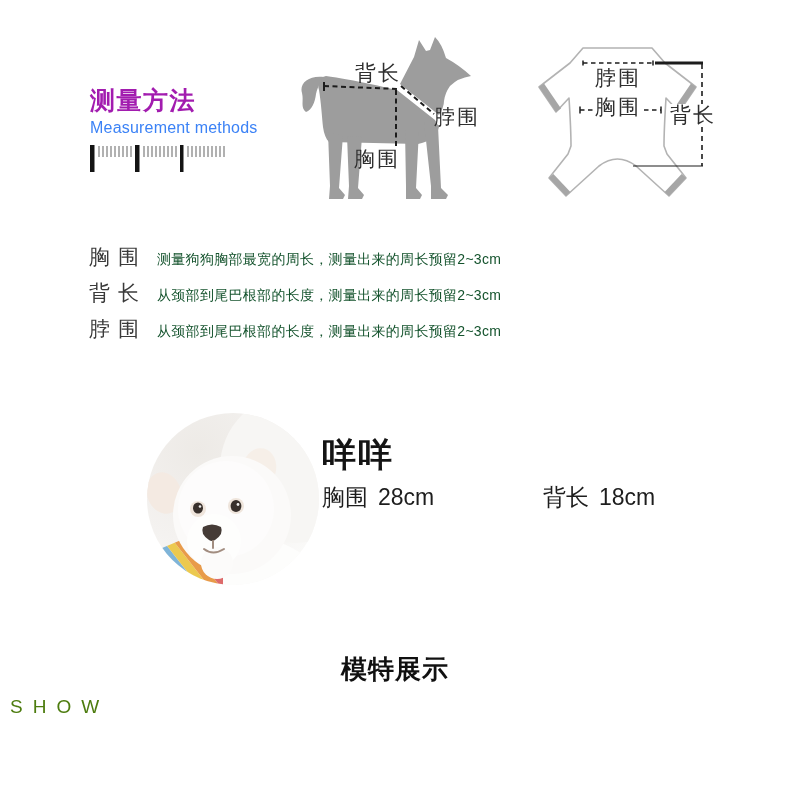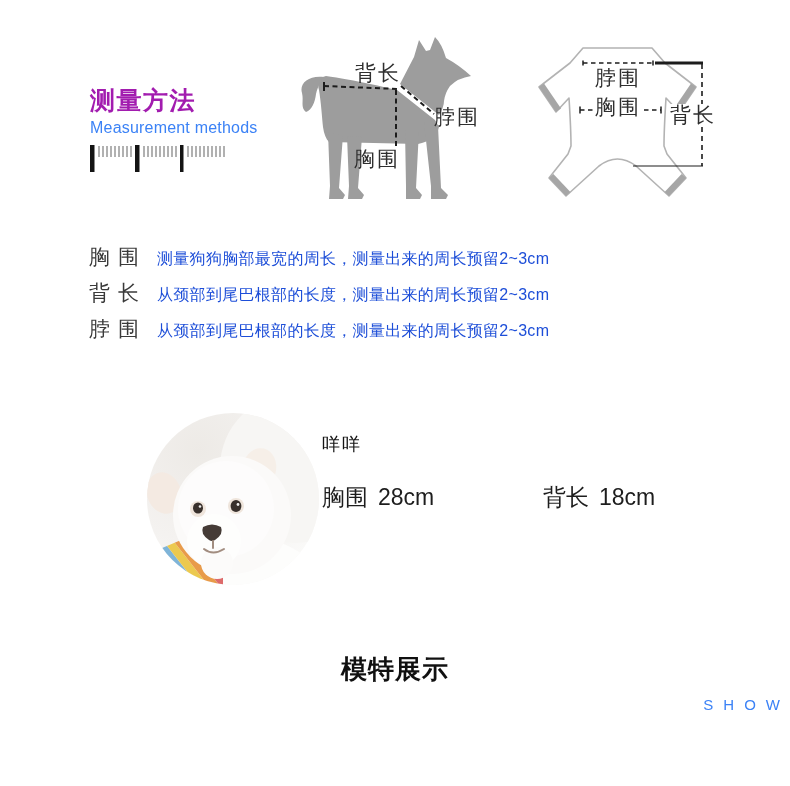--- a/index.html
+++ b/index.html
@@ -12,29 +12,29 @@
   .hdr-title{left:90px;top:84px;font-size:25px;font-weight:700;letter-spacing:1.5px;color:#a21caf;white-space:nowrap;}
   .hdr-sub{left:90px;top:119px;font-size:16px;color:#3b82f6;letter-spacing:.2px;white-space:nowrap;}
   .ruler{left:90px;top:145px;}
   
   .dog-fig{left:300px;top:32px;}
   .garment-fig{left:520px;top:40px;}
   .fig-label{font-size:21px;letter-spacing:2px;fill:#2f2f2f;font-family:"Liberation Sans","DejaVu Sans",sans-serif;}
   
   .m-row{position:absolute;left:89px;white-space:nowrap;}
   .m-label{display:inline-block;width:68px;font-size:21px;letter-spacing:8px;color:#3a3a3a;font-weight:500;}
-  .m-desc{font-size:16px;color:#1d4ed8;letter-spacing:.3px;}
+  .m-desc{font-size:14px;color:#14532d;letter-spacing:.3px;}
   
   .photo{left:147px;top:413px;}
-  .model-name{left:322px;top:432px;font-size:18px;font-weight:400;color:#141414;letter-spacing:2px;}
+  .model-name{left:322px;top:432px;font-size:34px;font-weight:700;color:#141414;letter-spacing:2px;}
   .stats{left:322px;top:482px;display:grid;grid-template-columns:221px auto;row-gap:13px;font-size:23px;color:#1d1d1d;}
   .stat{display:flex;gap:10px;align-items:baseline;white-space:nowrap;}
   
   .show-title{left:0;top:652px;width:790px;text-align:center;font-size:26px;font-weight:700;letter-spacing:1px;color:#101010;}
-  .show-sub{left:0;top:696px;width:790px;text-align:right;font-size:15px;color:#3b82f6;letter-spacing:10px;text-indent:10px;}
+  .show-sub{left:0;top:696px;width:790px;text-align:left;font-size:19px;color:#4d7c0f;letter-spacing:10px;text-indent:10px;}
 </style>
 </head>
 <body>
 
 <div class="page">
 
   <div class="abs hdr-title">测量方法</div>
   <div class="abs hdr-sub">Measurement methods</div>
 
   <svg class="abs ruler" width="140" height="28" viewBox="0 0 140 28">

